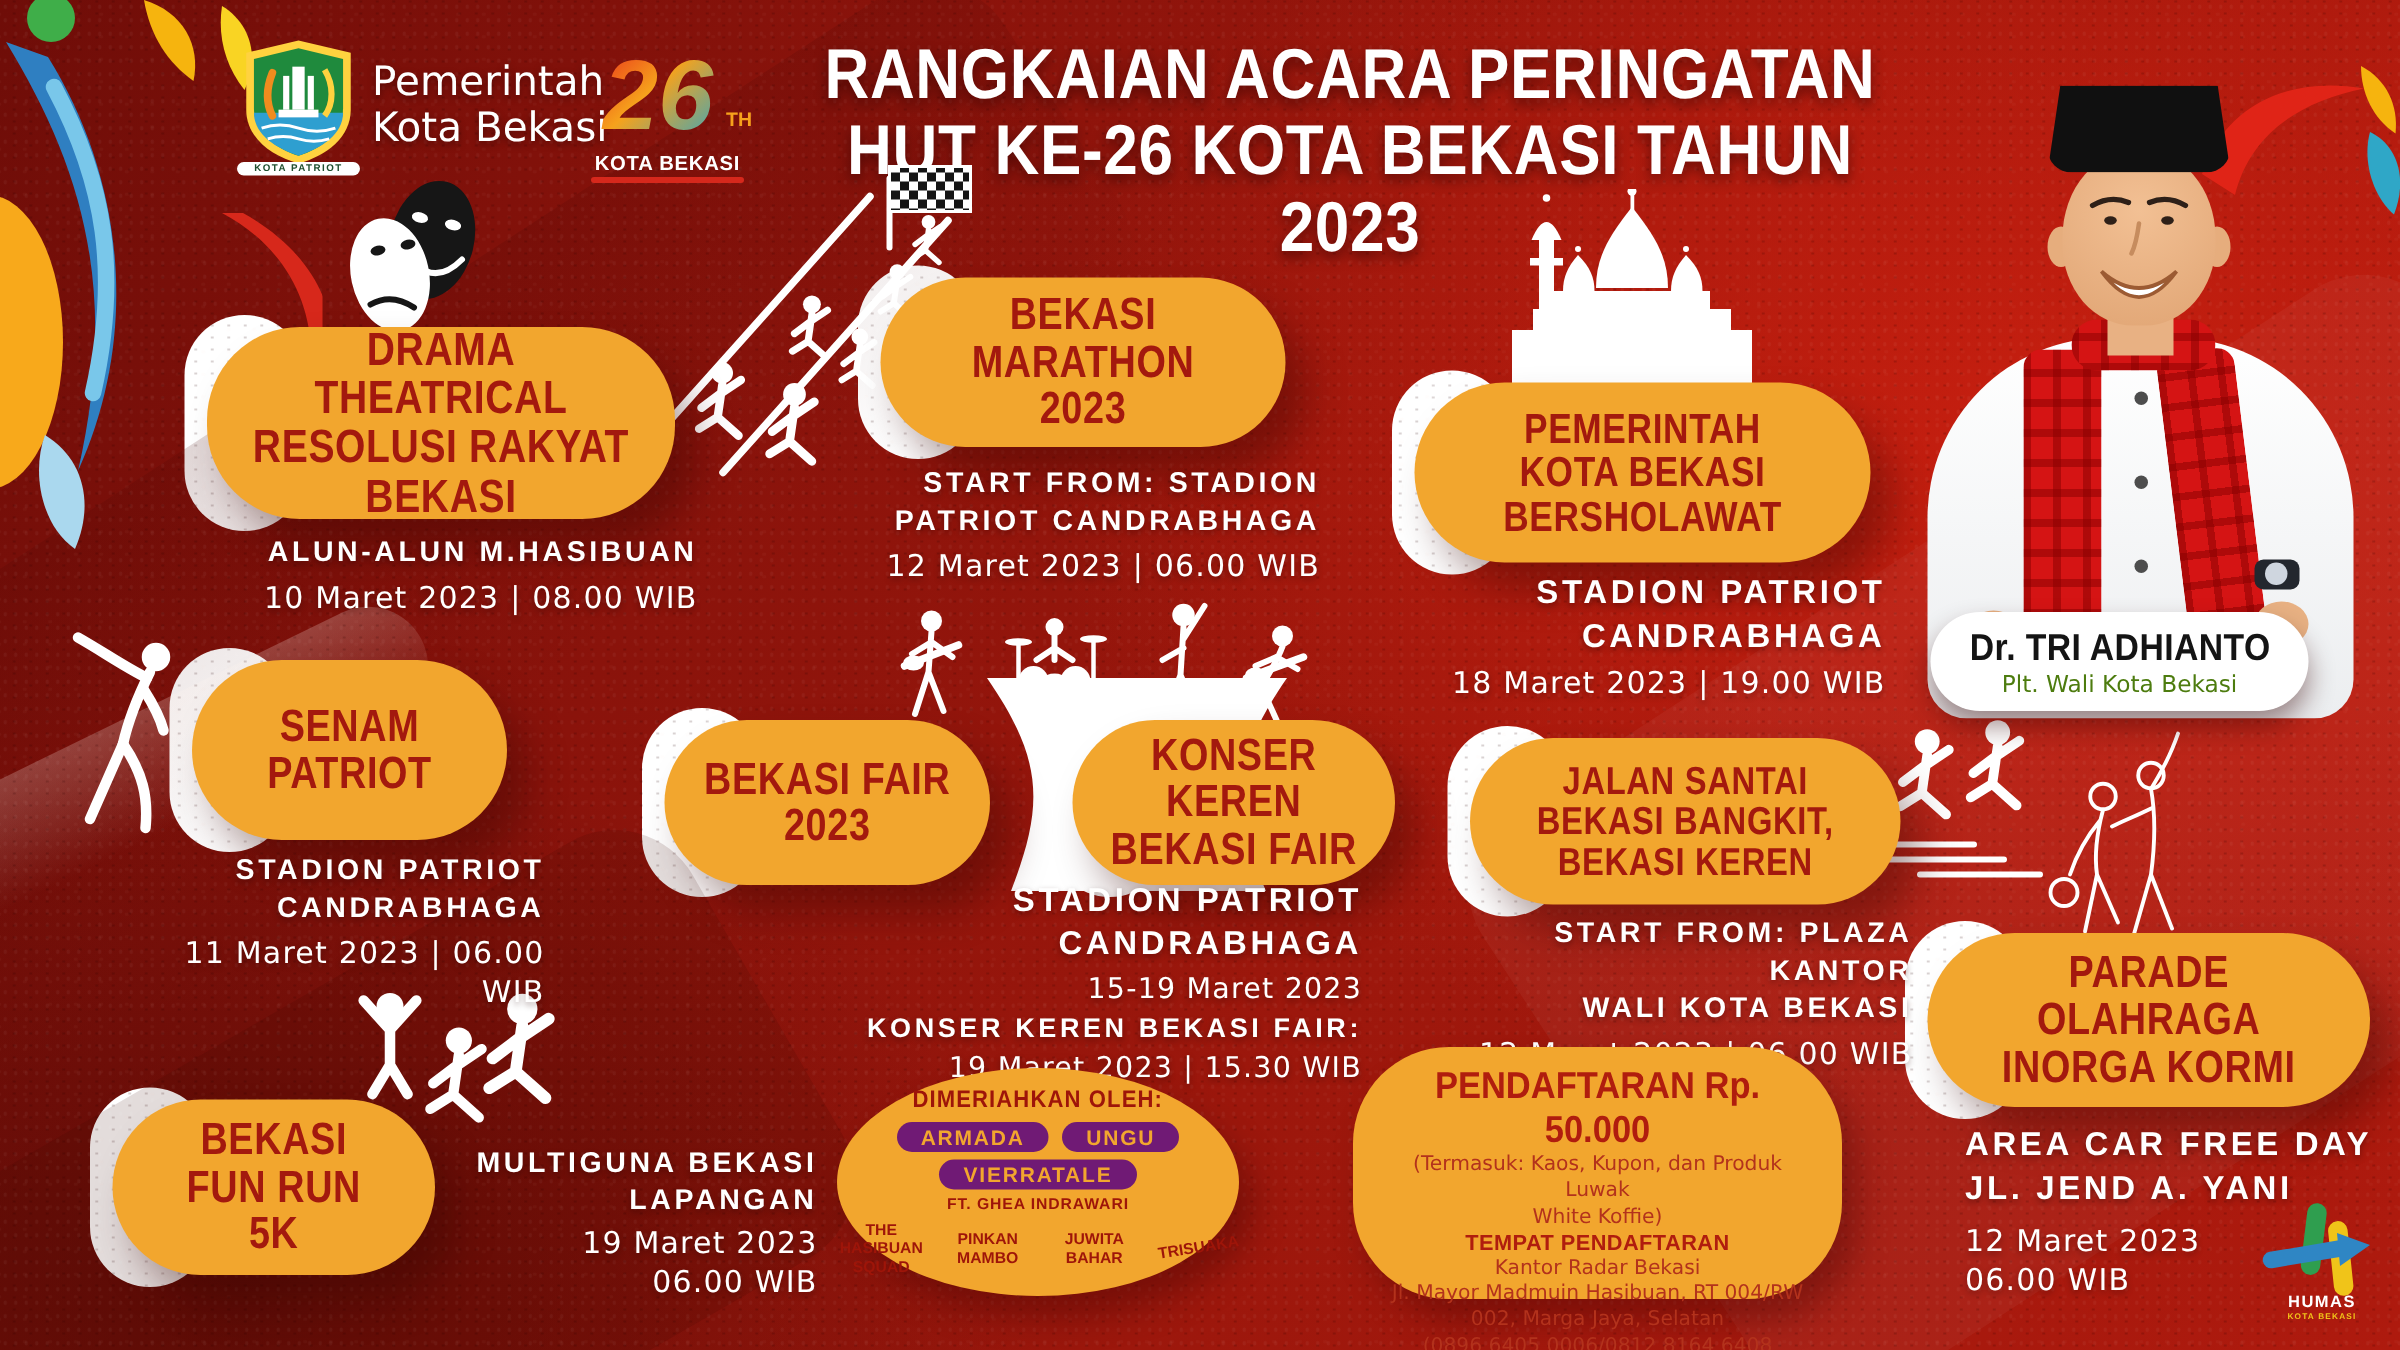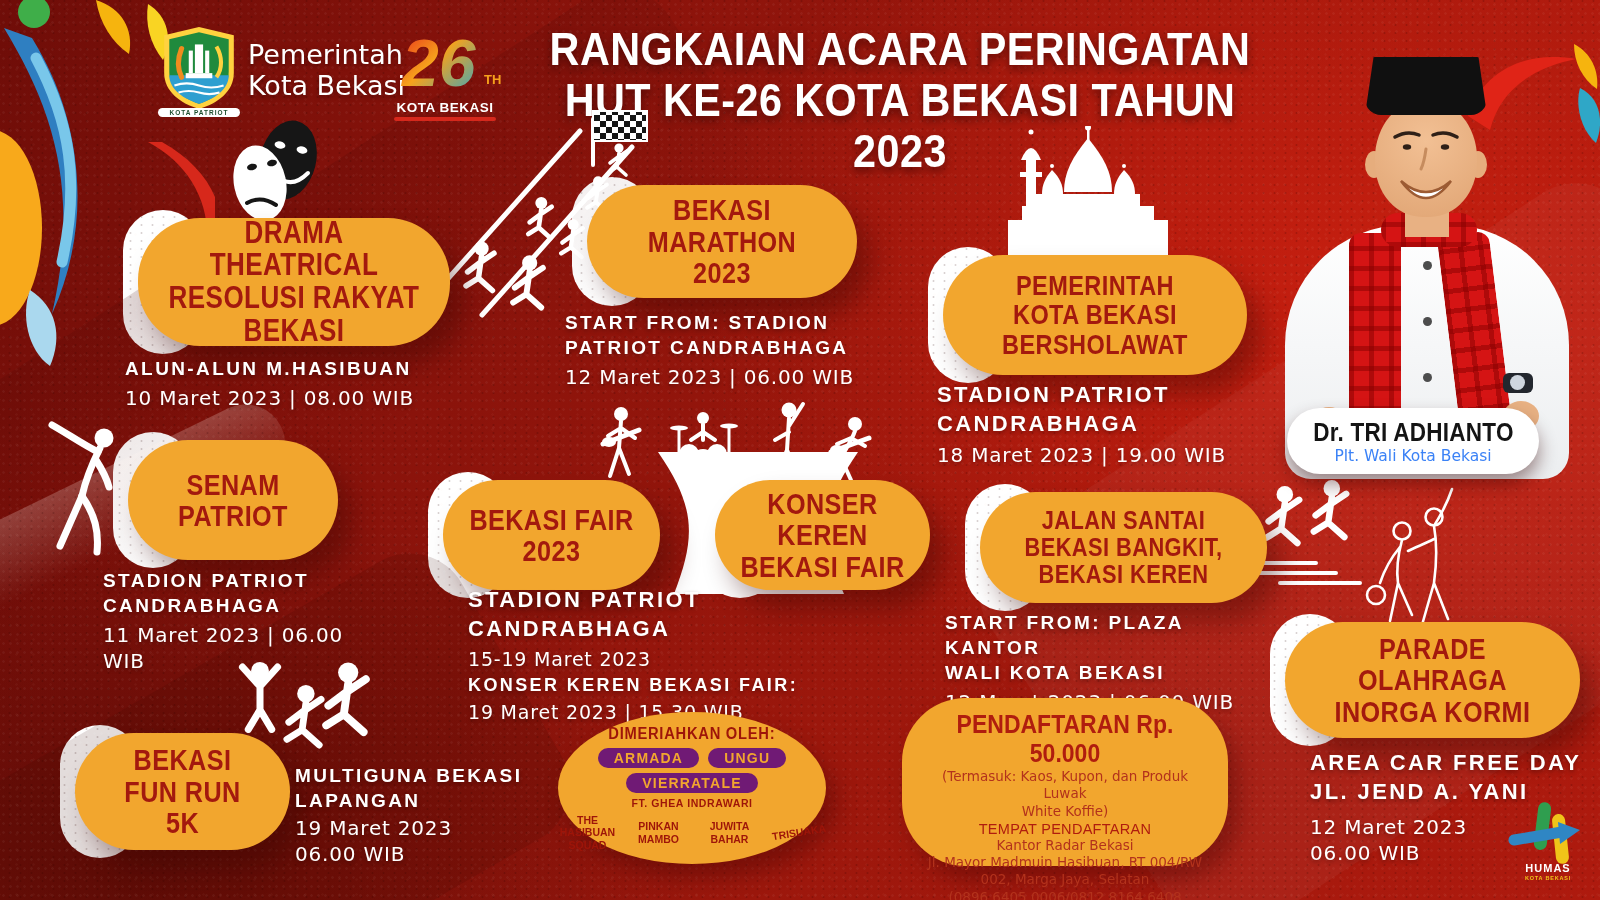--- a/index.html
+++ b/index.html
@@ -18,21 +18,21 @@
     background-position:0 0, 4px 5px, 8px 2px;}
   .streak{position:absolute;pointer-events:none;border-radius:60px;}
   .deco{position:absolute;pointer-events:none;}
 
   .card{position:absolute;background:#f2a62e;border-radius:62px;display:flex;align-items:center;justify-content:center;
     box-shadow:14px 18px 26px rgba(55,4,0,.38);}
   .card::before{content:"";position:absolute;left:-15px;top:-8px;bottom:-8px;width:80px;background:#ffffff;border-radius:62px;z-index:-1;}
   .card-title{color:#a3190e;font-weight:800;text-align:center;line-height:1.05;letter-spacing:.5px;transform:scaleX(.84);width:100%;}
   .card-title span{display:block;}
 
-  .details{position:absolute;text-align:left;color:#fff;}
+  .details{position:absolute;text-align:right;color:#fff;}
   .loc{font-weight:700;font-size:19px;letter-spacing:2.4px;line-height:1.32;text-shadow:0 2px 4px rgba(40,0,0,.4);}
   .loc-lg{font-size:22px;}
   .date{font-family:"DejaVu Sans",sans-serif;font-weight:500;font-size:20px;letter-spacing:.8px;margin-top:4px;text-shadow:0 2px 4px rgba(40,0,0,.4);line-height:1.3;}
 
   .main-title{position:absolute;left:500px;top:24px;width:800px;text-align:center;color:#fff;font-weight:800;
     line-height:1.08;text-shadow:0 4px 9px rgba(40,0,0,.55);}
   .main-title div{transform:scaleX(.88);font-size:47px;letter-spacing:.5px;}
   .org-text{position:absolute;left:248px;top:40px;color:#fff;font-family:"DejaVu Sans",sans-serif;font-size:27px;line-height:1.14;text-shadow:0 2px 5px rgba(40,0,0,.5);}
   .org-text span{display:block;}
 
@@ -48,26 +48,26 @@
   .pill{background:#701a75;color:#f2a62e;font-weight:800;border-radius:14px;padding:2px 16px;font-size:14px;letter-spacing:1.2px;}
   .feat{color:#9e1509;font-weight:700;font-size:10.5px;letter-spacing:.6px;margin-top:4px;}
   .performers{display:flex;gap:9px;margin-top:5px;color:#9e1509;font-weight:700;font-size:10.5px;line-height:1.15;align-items:center;text-align:center;}
   .performers span{display:block;width:62px;}
   .performers .tilt{transform:rotate(-9deg);width:58px;}
 
   .reg{position:absolute;left:902px;top:698px;width:326px;height:168px;background:#f2a62e;border-radius:64px;
     box-sizing:border-box;padding:12px 24px 10px 24px;text-align:center;box-shadow:10px 14px 22px rgba(55,4,0,.35);}
   .reg-title{color:#b01d0e;font-weight:800;font-size:25px;transform:scaleX(.92);}
   .reg-line{color:#b3321c;font-family:"DejaVu Sans",sans-serif;font-size:13.5px;line-height:1.28;}
-  .reg-sub{color:#b01d0e;font-weight:400;font-size:14.5px;margin-top:1px;letter-spacing:.3px;}
+  .reg-sub{color:#b01d0e;font-weight:700;font-size:14.5px;margin-top:1px;letter-spacing:.3px;}
 
   .nameplate{position:absolute;left:1287px;top:408px;width:252px;height:66px;background:#fff;border-radius:34px;
     display:flex;flex-direction:column;align-items:center;justify-content:center;box-shadow:0 10px 18px rgba(50,3,0,.45);}
   .np-name{color:#141414;font-weight:800;font-size:25px;transform:scaleX(.9);letter-spacing:.3px;}
-  .np-title{color:#3b82f6;font-family:"DejaVu Sans",sans-serif;font-size:15.5px;margin-top:0px;}
+  .np-title{color:#4d7c0f;font-family:"DejaVu Sans",sans-serif;font-size:15.5px;margin-top:0px;}
 
   .portrait{position:absolute;left:1253px;top:55px;width:347px;height:424px;overflow:hidden;}
   .portrait *{position:absolute;}
   .cap{left:112px;top:2px;width:122px;height:58px;background:#101010;border-radius:10px 10px 16px 16px;clip-path:polygon(7% 0,93% 0,100% 100%,0 100%);}
   .face{left:122px;top:44px;width:102px;height:118px;background:radial-gradient(circle at 50% 35%,#f2c094,#e0a473);border-radius:50% 50% 46% 46%;}
   .ear{width:18px;height:27px;background:#e6ad7d;border-radius:50%;top:96px;}
   .neck{left:152px;top:152px;width:44px;height:30px;background:#e8b183;}
   .shirt{left:32px;top:170px;width:284px;height:254px;background:linear-gradient(180deg,#ffffff 0%,#eceef0 100%);border-radius:120px 120px 26px 26px;}
   .scarfband{left:128px;top:158px;width:96px;height:34px;border-radius:17px;}
   .scarf{width:52px;height:238px;border-radius:12px;top:178px;}

